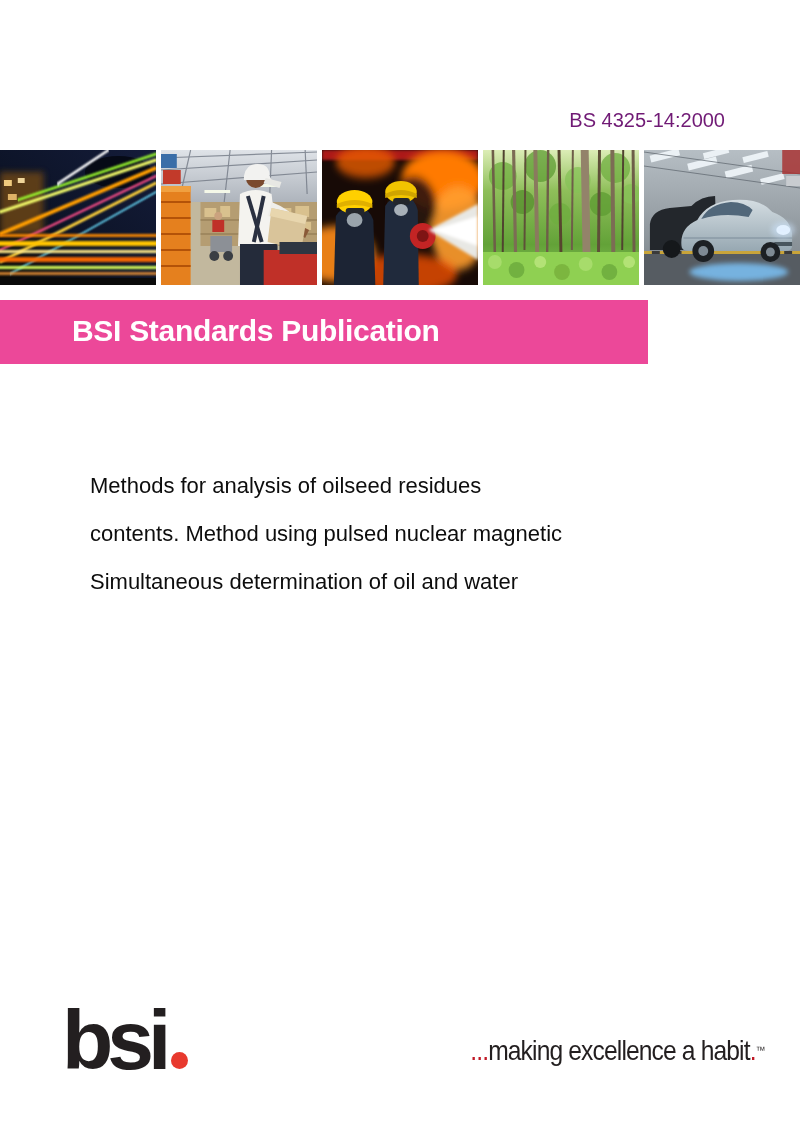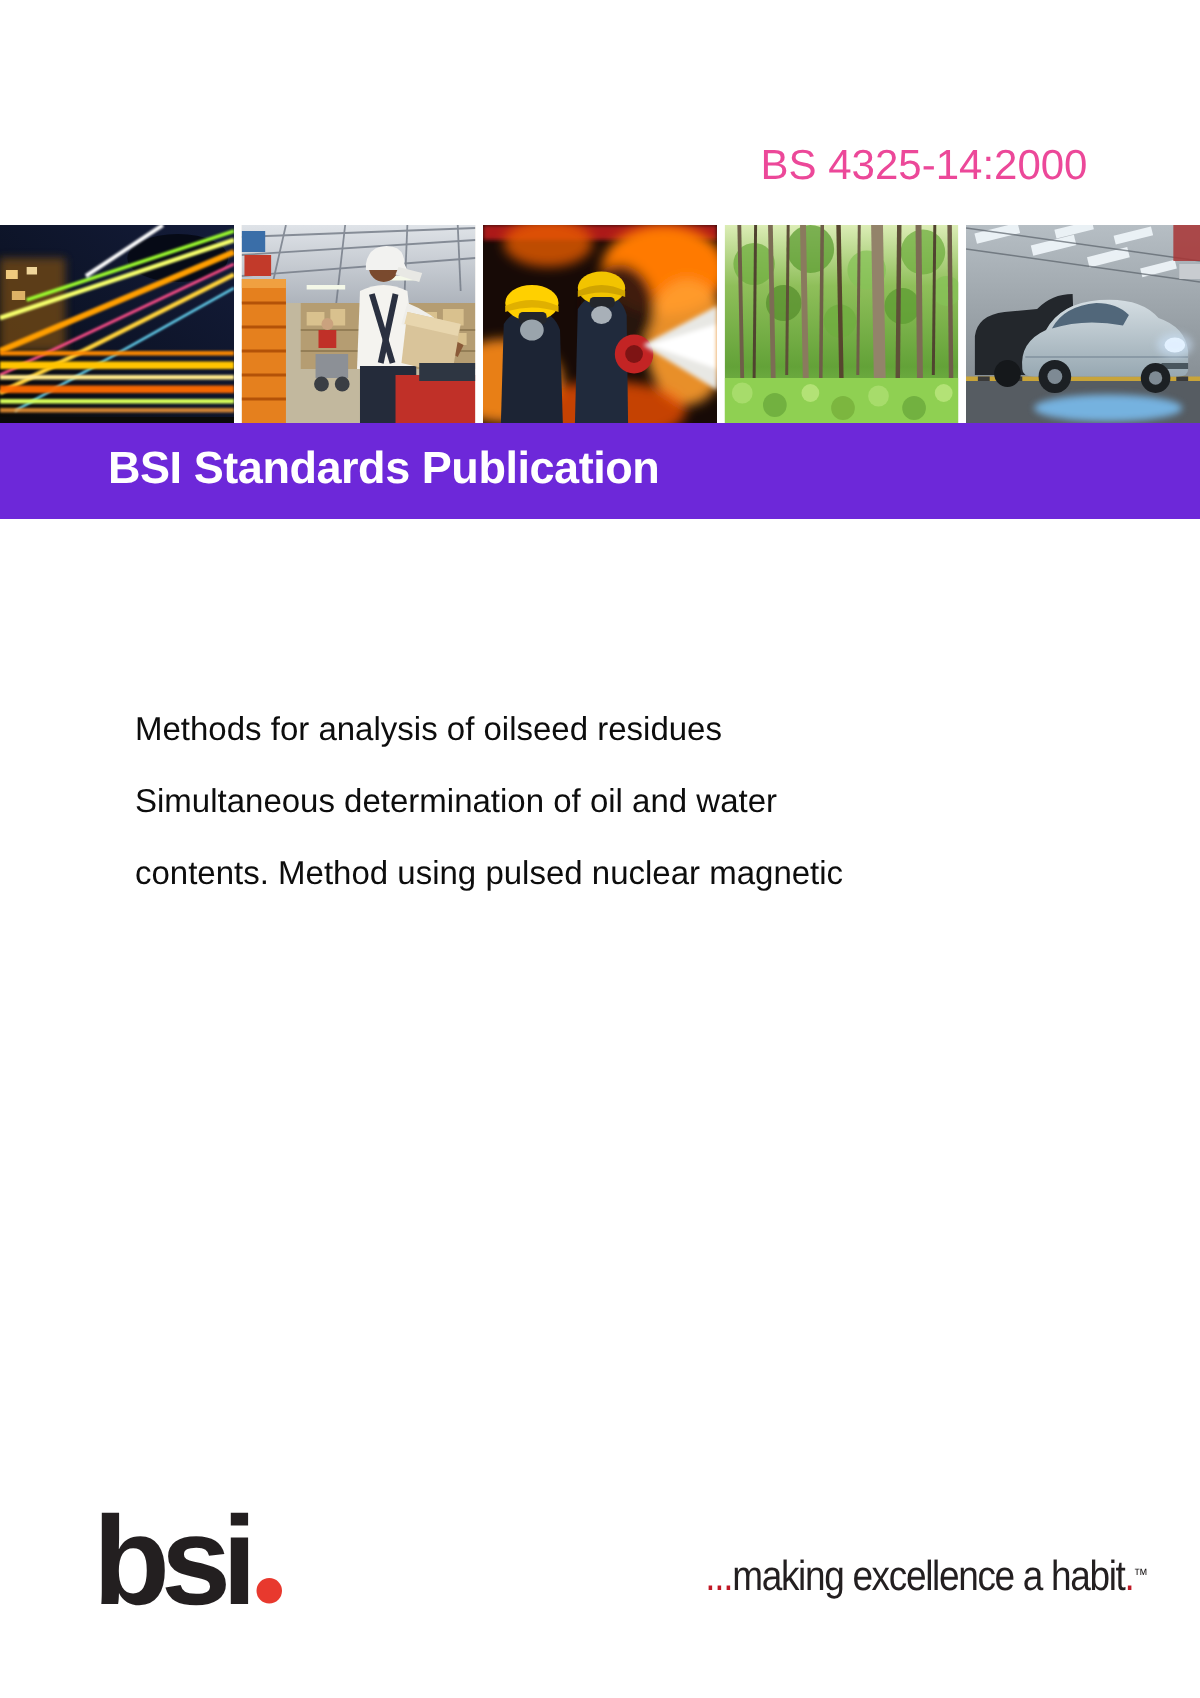--- a/index.html
+++ b/index.html
@@ -3,36 +3,36 @@
 <meta charset="utf-8">
 <style>
   html,body { margin:0; padding:0; background:#ffffff; }
   .page {
     position:relative; width:800px; height:1132px; background:#ffffff;
     font-family:"Liberation Sans", sans-serif; overflow:hidden;
   }
 
   
   .doc-number {
-    position:absolute; top:96px; right:75px;
-    font-size:28px; line-height:28px; color:#ec4899; letter-spacing:0;
+    position:absolute; top:106px; right:75px;
+    font-size:20px; line-height:28px; color:#701a75; letter-spacing:0;
   }
 
   
   .photo-strip {
     position:absolute; top:150px; left:0; width:800px; height:135px;
     display:flex; gap:5px;
   }
   .photo { flex:1; height:135px; overflow:hidden; }
   .photo svg { width:100%; height:100%; display:block; }
 
   
   .banner {
-    position:absolute; top:282px; left:0; width:800px; height:64px;
-    background:#6d28d9;
+    position:absolute; top:300px; left:0; width:648px; height:64px;
+    background:#ec4899;
   }
   .banner-label {
     position:absolute; left:72px; top:0; height:64px; line-height:62px;
     font-size:30px; font-weight:bold; color:#ffffff; letter-spacing:-0.3px;
   }
 
   
   .title-block {
     position:absolute; left:90px; top:462px; width:680px;
     font-size:22px; line-height:48px; color:#0d0d0d;
@@ -324,22 +324,22 @@
     </div>
 
   </div>
 
   <div class="banner">
     <span class="banner-label">BSI Standards Publication</span>
   </div>
 
   <div class="title-block">
     <div>Methods for analysis of oilseed residues</div>
+    <div>contents. Method using pulsed nuclear magnetic</div>
     <div>Simultaneous determination of oil and water</div>
-    <div>contents. Method using pulsed nuclear magnetic</div>
   </div>
 
   <div class="footer-logo">
     <span class="logo-text">bsi</span><span class="logo-dot"></span>
   </div>
 
   <div class="tagline">
     <span class="red">...</span><span>making excellence a habit</span><span class="red">.</span><span class="tm">™</span>
   </div>
 

